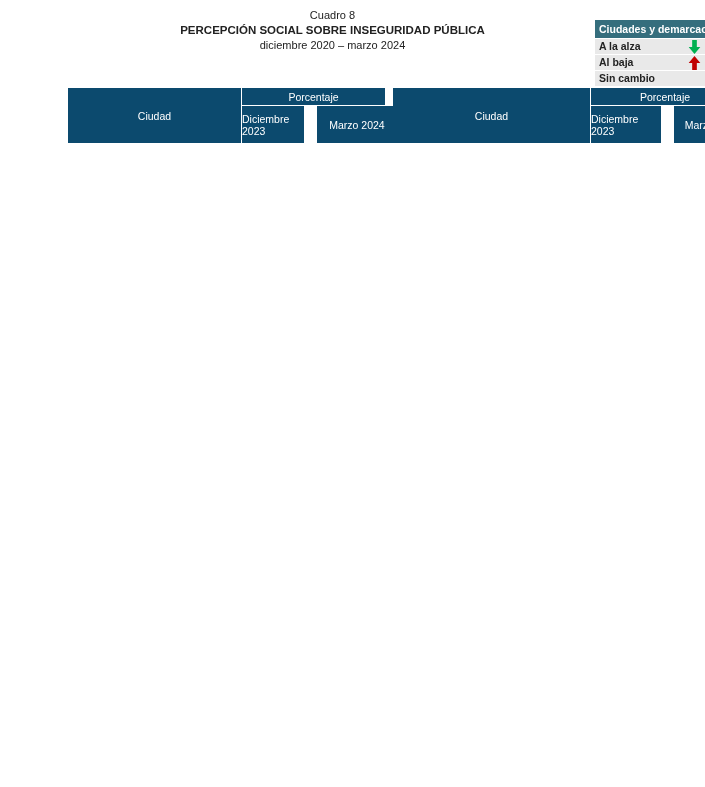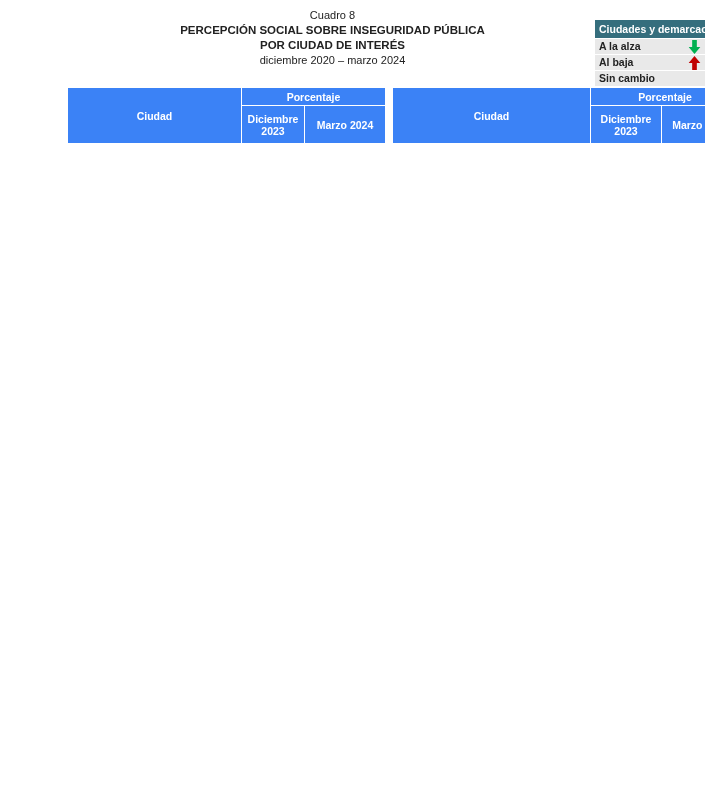--- a/index.html
+++ b/index.html
@@ -24,36 +24,35 @@
     font-weight:bold;color:#222;padding-left:4px;position:relative;white-space:nowrap;
   }
   .legend-arrow{position:absolute;right:22px;top:1px;}
   
   .tbl{position:absolute;top:88px;}
   .tbl-left{left:68px;width:317px;}
   .tbl-right{left:393px;width:346px;}
   .thead{display:grid;grid-template-rows:17px 37px;gap:1px;background:#fff;}
   .tbl-left .thead{grid-template-columns:173px 143px;}
   .tbl-right .thead{grid-template-columns:197px 148px;}
-  .th{background:#3b82f6;color:#fff;display:flex;align-items:center;justify-content:center;
-      text-align:center;font-size:10.5px;line-height:12px;font-weight:bold;}
+  .th{background:#0c4a6e;color:#fff;display:flex;align-items:center;justify-content:center;
+      text-align:left;font-size:10.5px;line-height:12px;}
   .th-city{grid-row:1 / span 2;}
   .th-group{grid-row:1;}
-  .th-sub{display:grid;grid-row:2;gap:1px;}
+  .th-sub{display:grid;grid-row:2;gap:13px;}
   .tbl-left .th-sub{grid-template-columns:62px 80px;}
   .tbl-right .th-sub{grid-template-columns:70px 77px;}
   .tbody{margin-top:0;}
 </style>
 </head>
 <body>
 
 <div class="title-block">
   <div class="title-line">Cuadro 8</div>
   <div class="title-line bold">PERCEPCIÓN SOCIAL SOBRE INSEGURIDAD PÚBLICA</div>
-  <div class="title-line bold">POR CIUDAD DE INTERÉS</div>
   <div class="title-line">diciembre 2020 – marzo 2024</div>
 </div>
 
 <div class="legend">
   <div class="legend-header">Ciudades y demarcaci</div>
   <div class="legend-row">
     <span>A la alza</span>
     <span class="legend-arrow">
       <svg width="13" height="14" viewBox="0 0 10 12">
           <path d="M3 0 L7 0 L7 6 L10 6 L5 12 L0 6 L3 6 Z" fill="#00B050"></path>

